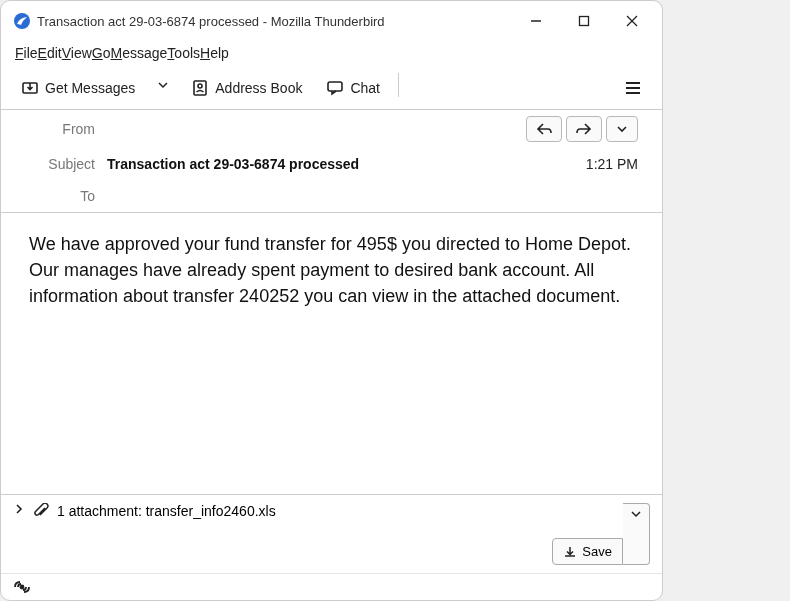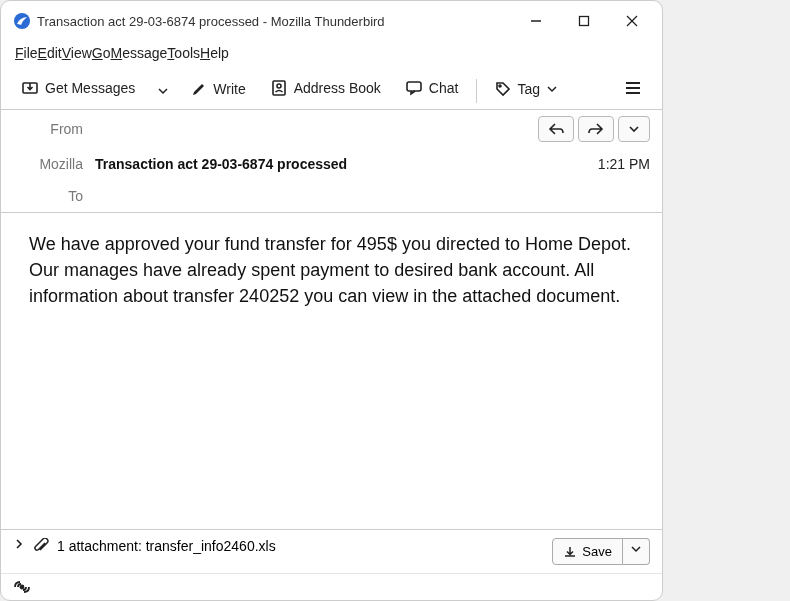--- a/index.html
+++ b/index.html
@@ -9,41 +9,41 @@
     .titlebar { display: flex; align-items: center; padding: 8px 12px; height: 40px; }
     .titlebar-icon { width: 18px; height: 18px; margin-right: 6px; }
     .titlebar-title { font-size: 13px; color: #333; flex: 1; }
     .win-controls { display: flex; gap: 28px; margin-right: 8px; }
     .win-btn { width: 20px; height: 20px; display: flex; align-items: center; justify-content: center; cursor: pointer; }
     
     .menubar { display: flex; padding: 4px 14px 6px; font-size: 14px; color: #222; }
     .menubar span { cursor: pointer; }
     .menubar .ul { text-decoration: underline; }
     
-    .toolbar { display: flex; align-items: flex-end; padding: 6px 10px; border-bottom: 1px solid #ccc; gap: 4px; }
+    .toolbar { display: flex; align-items: flex-start; padding: 6px 10px; border-bottom: 1px solid #ccc; gap: 4px; }
     .tb-btn { display: flex; align-items: center; gap: 6px; padding: 6px 10px; border-radius: 4px; cursor: pointer; font-size: 14px; color: #222; }
     .tb-sep { width: 1px; height: 24px; background: #ccc; margin: 0 4px; }
     .tb-chevron { padding: 6px 8px; cursor: pointer; }
     .hamburger { margin-left: auto; padding: 6px 10px; cursor: pointer; }
     
     .headers { border-bottom: 1px solid #ccc; }
-    .hdr-row { display: flex; align-items: center; padding: 6px 12px; min-height: 32px; }
+    .hdr-row { display: flex; align-items: center; padding: 6px 24px; min-height: 32px; }
     .hdr-label { width: 70px; text-align: right; color: #777; font-size: 14px; margin-right: 12px; }
     .hdr-value { flex: 1; font-size: 14px; }
     .hdr-value.bold { font-weight: bold; color: #111; }
     .hdr-time { font-size: 14px; color: #222; margin-left: 24px; }
     .hdr-actions { display: flex; gap: 4px; margin-left: auto; }
     .hdr-action-btn { border: 1px solid #b8b8b8; border-radius: 4px; padding: 5px 9px; cursor: pointer; background: #fafafa; display: flex; align-items: center; }
     
     .body { flex: 1; padding: 18px 28px; font-size: 18px; line-height: 1.45; color: #111; overflow: auto; }
     
     .attach-bar { border-top: 1px solid #ccc; display: flex; padding: 8px 12px; gap: 8px; font-size: 14px; }
     .attach-bar .spacer { flex: 1; }
     .save-group { display: flex; }
-    .save-btn { border: 1px solid #aaa; border-radius: 4px 0 0 4px; padding: 5px 10px; cursor: pointer; background: #fafafa; display: flex; align-items: center; gap: 5px; font-size: 13px; }
+    .save-btn { border: 1px solid #aaa; border-radius: 4px 0 0 4px; padding: 5px 10px; cursor: pointer; background: #fafafa; display: flex; align-items: center; gap: 5px; font-size: 13px; margin-top: 35px; }
     .save-chev { border: 1px solid #aaa; border-left: none; border-radius: 0 4px 4px 0; padding: 5px 8px; cursor: pointer; background: #fafafa; }
     
     .statusbar { padding: 6px 12px; border-top: 1px solid #e5e5e5; }
     
     svg { display: block; }
   </style>
 </head>
 <body>
 
 <div class="window">
@@ -94,28 +94,20 @@
           </svg>
         </span>
       <span>Get Messages</span>
     </div>
     <div class="tb-chevron">
         <svg width="12" height="12" viewBox="0 0 12 12">
           <path d="M2 4 L6 8 L10 4" fill="none" stroke="#222" stroke-width="1.5"></path>
         </svg>
       </div>
 
-    <div class="tb-btn">
-      <span>
-          <svg width="16" height="16" viewBox="0 0 16 16">
-            <path d="M2 14 L3 11 L11 3 L13 5 L5 13 Z" fill="#222"></path>
-          </svg>
-        </span>
-      <span>Write</span>
-    </div>
 
     <div class="tb-btn">
       <span>
           <svg width="18" height="18" viewBox="0 0 18 18" fill="none" stroke="#222" stroke-width="1.6">
             <rect x="3" y="2" width="12" height="14" rx="1"></rect>
             <circle cx="9" cy="7" r="2"></circle>
             <path d="M5.5 13 Q9 10 12.5 13"></path>
           </svg>
         </span>
       <span>Address Book</span>
@@ -126,32 +118,20 @@
           <svg width="18" height="18" viewBox="0 0 18 18" fill="none" stroke="#222" stroke-width="1.6">
             <rect x="2" y="3" width="14" height="9" rx="2"></rect>
             <path d="M6 12 L6 15 L10 12"></path>
           </svg>
         </span>
       <span>Chat</span>
     </div>
 
     <div class="tb-sep"></div>
 
-    <div class="tb-btn">
-      <span>
-          <svg width="16" height="16" viewBox="0 0 16 16" fill="none" stroke="#222" stroke-width="1.6">
-            <path d="M2 2 L8 2 L14 8 L8 14 L2 8 Z"></path>
-            <circle cx="5" cy="5" r="1" fill="#222"></circle>
-          </svg>
-        </span>
-      <span>Tag</span>
-      <svg width="12" height="12" viewBox="0 0 12 12">
-          <path d="M2 4 L6 8 L10 4" fill="none" stroke="#222" stroke-width="1.5"></path>
-        </svg>
-    </div>
 
     <div class="hamburger">
       <svg width="18" height="18" viewBox="0 0 18 18">
           <line x1="2" y1="4" x2="16" y2="4" stroke="#222" stroke-width="1.8"></line>
           <line x1="2" y1="9" x2="16" y2="9" stroke="#222" stroke-width="1.8"></line>
           <line x1="2" y1="14" x2="16" y2="14" stroke="#222" stroke-width="1.8"></line>
         </svg>
     </div>
   </div>
 
@@ -171,21 +151,21 @@
             </svg>
           </div>
         <div class="hdr-action-btn">
             <svg width="12" height="12" viewBox="0 0 12 12">
               <path d="M2 4 L6 8 L10 4" fill="none" stroke="#222" stroke-width="1.6"></path>
             </svg>
           </div>
       </div>
     </div>
     <div class="hdr-row">
-      <span class="hdr-label">Mozilla</span>
+      <span class="hdr-label">Subject</span>
       <span class="hdr-value bold">Transaction act 29-03-6874 processed</span>
       <span class="hdr-time">1:21 PM</span>
     </div>
     <div class="hdr-row">
       <span class="hdr-label">To</span>
       <span class="hdr-value"></span>
     </div>
   </div>
 
   <div class="body">We have approved your fund transfer for 495$ you directed to Home Depot. Our manages have already spent payment to desired bank account. All information about transfer 240252 you can view in the attached document.</div>

